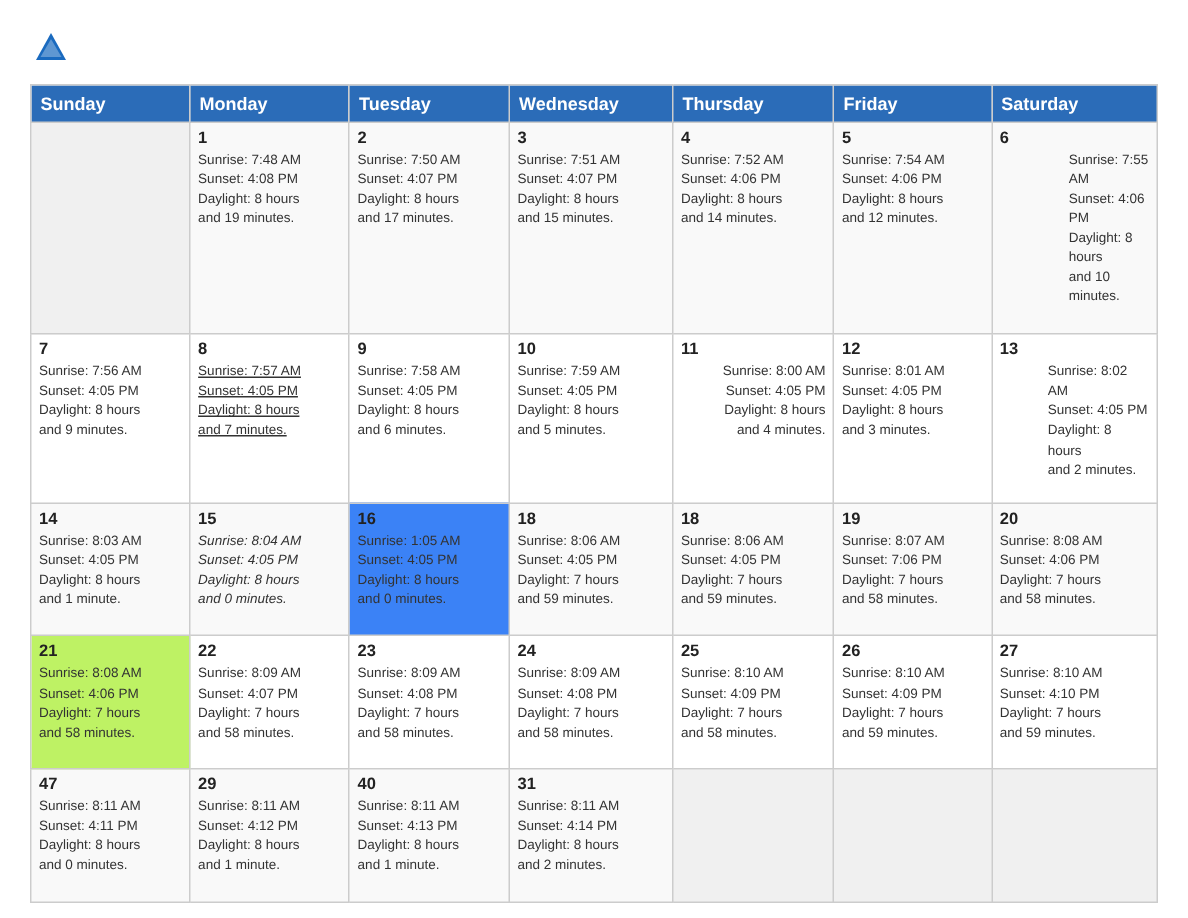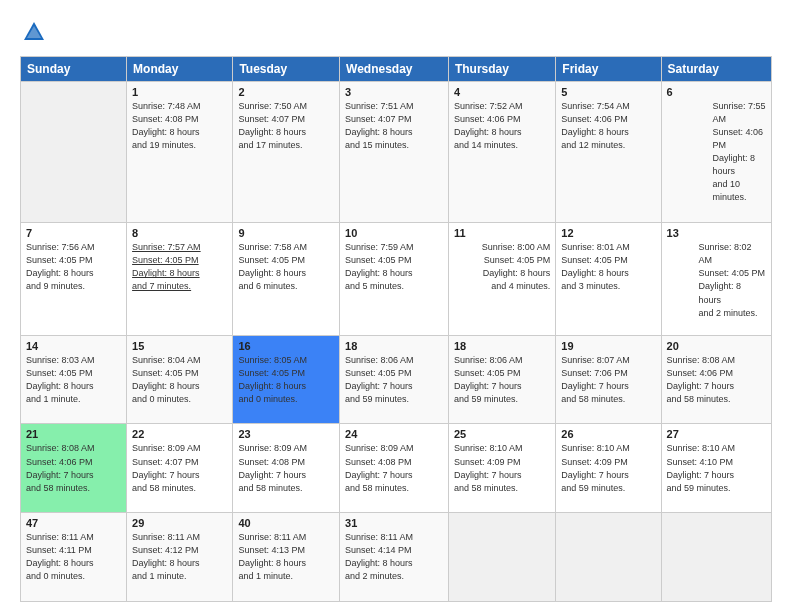--- a/index.html
+++ b/index.html
@@ -233,28 +233,28 @@
         <tr>
           <td style="background: rgb(249, 249, 249);">
             <span class="day-num">14</span>
             <div class="day-info" style="white-space: pre-line;">Sunrise: 8:03 AM
 Sunset: 4:05 PM
 Daylight: 8 hours
 and 1 minute.</div>
           </td>
           <td style="background: rgb(249, 249, 249);">
             <span class="day-num">15</span>
-            <div class="day-info" style="white-space: pre-line;">Sunrise: 8:04 AM
+            <div class="day-info" style="white-space: pre-line; font-style: italic;">Sunrise: 8:04 AM
 Sunset: 4:05 PM
 Daylight: 8 hours
 and 0 minutes.</div>
           </td>
           <td style="background: #3b82f6;">
             <span class="day-num">16</span>
-            <div class="day-info" style="white-space: pre-line;">Sunrise: 8:05 AM
+            <div class="day-info" style="white-space: pre-line;">Sunrise: 1:05 AM
 Sunset: 4:05 PM
 Daylight: 8 hours
 and 0 minutes.</div>
           </td>
           <td style="background: rgb(249, 249, 249);">
             <span class="day-num">18</span>
             <div class="day-info" style="white-space: pre-line;">Sunrise: 8:06 AM
 Sunset: 4:05 PM
 Daylight: 7 hours
 and 59 minutes.</div>
@@ -275,21 +275,21 @@
           </td>
           <td style="background: rgb(249, 249, 249);">
             <span class="day-num">20</span>
             <div class="day-info" style="white-space: pre-line;">Sunrise: 8:08 AM
 Sunset: 4:06 PM
 Daylight: 7 hours
 and 58 minutes.</div>
           </td>
         </tr>
         <tr>
-          <td style="background: #86efac; margin-left: 19px;">
+          <td style="background: #bef264; margin-left: 19px;">
             <span class="day-num">21</span>
             <div class="day-info" style="white-space: pre-line;">Sunrise: 8:08 AM
 Sunset: 4:06 PM
 Daylight: 7 hours
 and 58 minutes.</div>
           </td>
           <td style="background: rgb(255, 255, 255);">
             <span class="day-num">22</span>
             <div class="day-info" style="white-space: pre-line;">Sunrise: 8:09 AM
 Sunset: 4:07 PM

